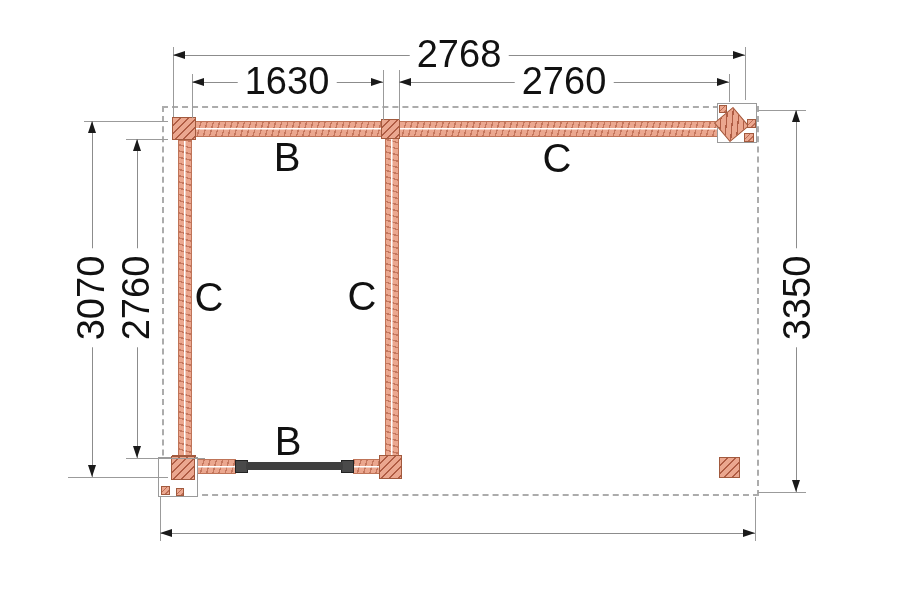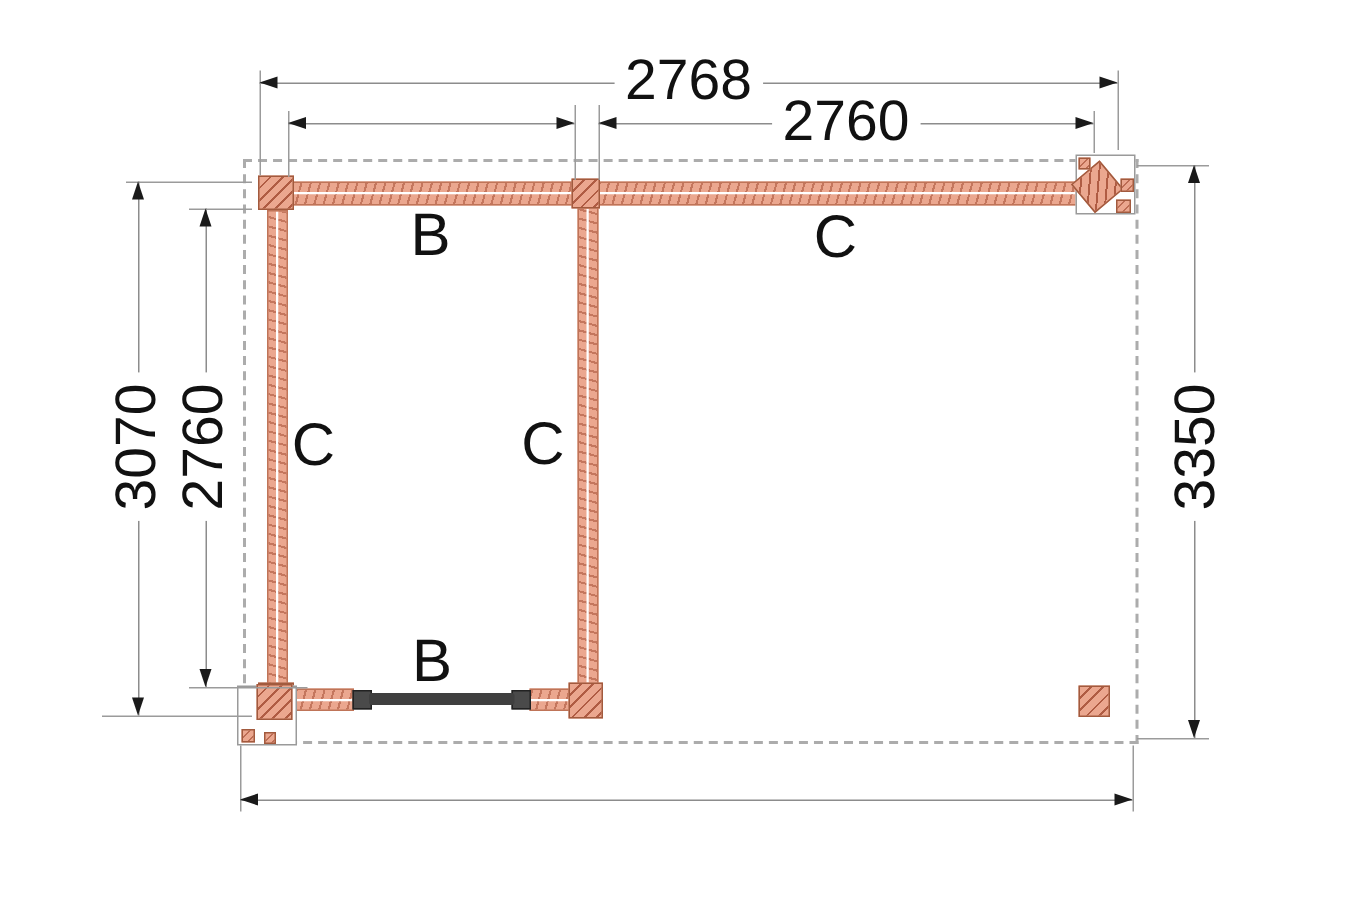--- a/index.html
+++ b/index.html
@@ -130,20 +130,21 @@
   <div class="ext" style="left:755px;top:497px;width:1px;height:44px;"></div>
 
   <div class="dimline" style="left:173px;top:55px;width:572px;height:1px;"></div>
   <div class="arr w" style="left:173px;top:51px;"></div>
   <div class="arr e" style="left:733px;top:51px;"></div>
   <div class="dimtext" style="left:459px;top:55px;">2768</div>
 
   <div class="dimline" style="left:192px;top:82px;width:191px;height:1px;"></div>
   <div class="arr w" style="left:192px;top:78px;"></div>
   <div class="arr e" style="left:371px;top:78px;"></div>
+  <div class="dimtext" style="left:287px;top:82px;">1630</div>
 
   <div class="dimline" style="left:399px;top:82px;width:330px;height:1px;"></div>
   <div class="arr w" style="left:399px;top:78px;"></div>
   <div class="arr e" style="left:717px;top:78px;"></div>
   <div class="dimtext" style="left:564px;top:82px;">2760</div>
 
   <div class="dimline" style="left:92px;top:121px;width:1px;height:356px;"></div>
   <div class="arr n" style="left:88px;top:121px;"></div>
   <div class="arr s" style="left:88px;top:465px;"></div>
   <div class="dimtext vert" style="left:92px;top:298px;">3070</div>

